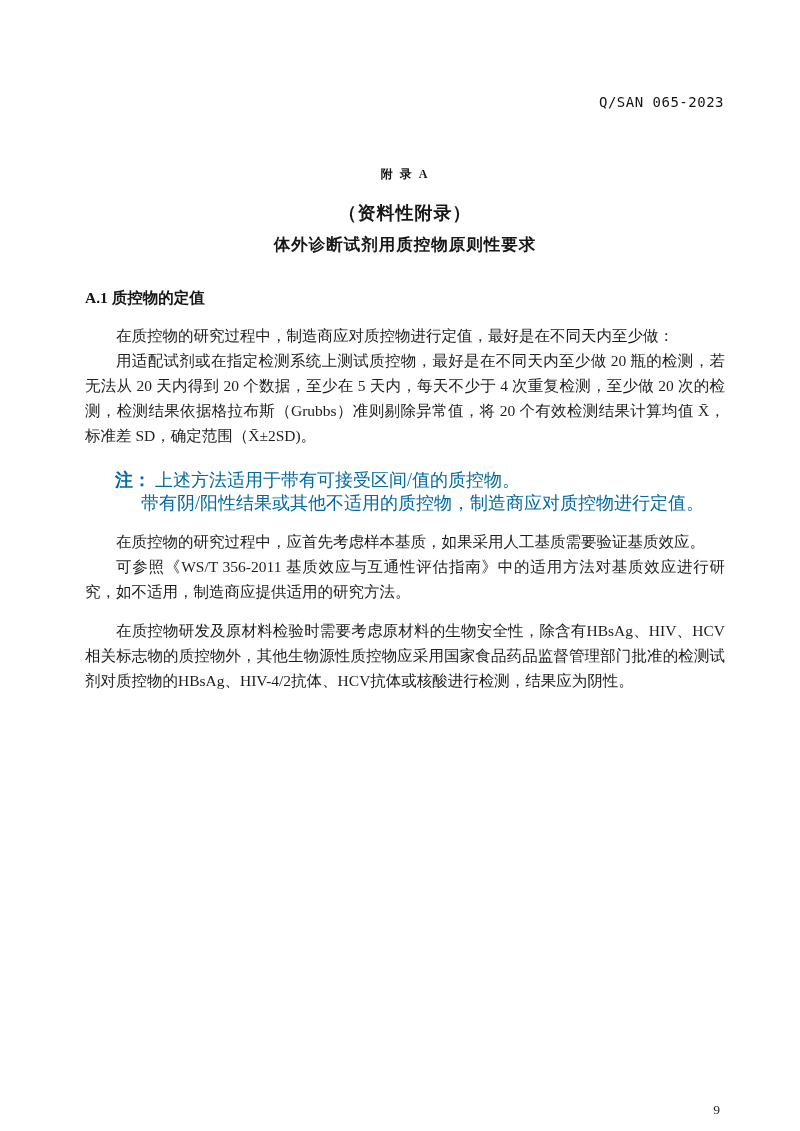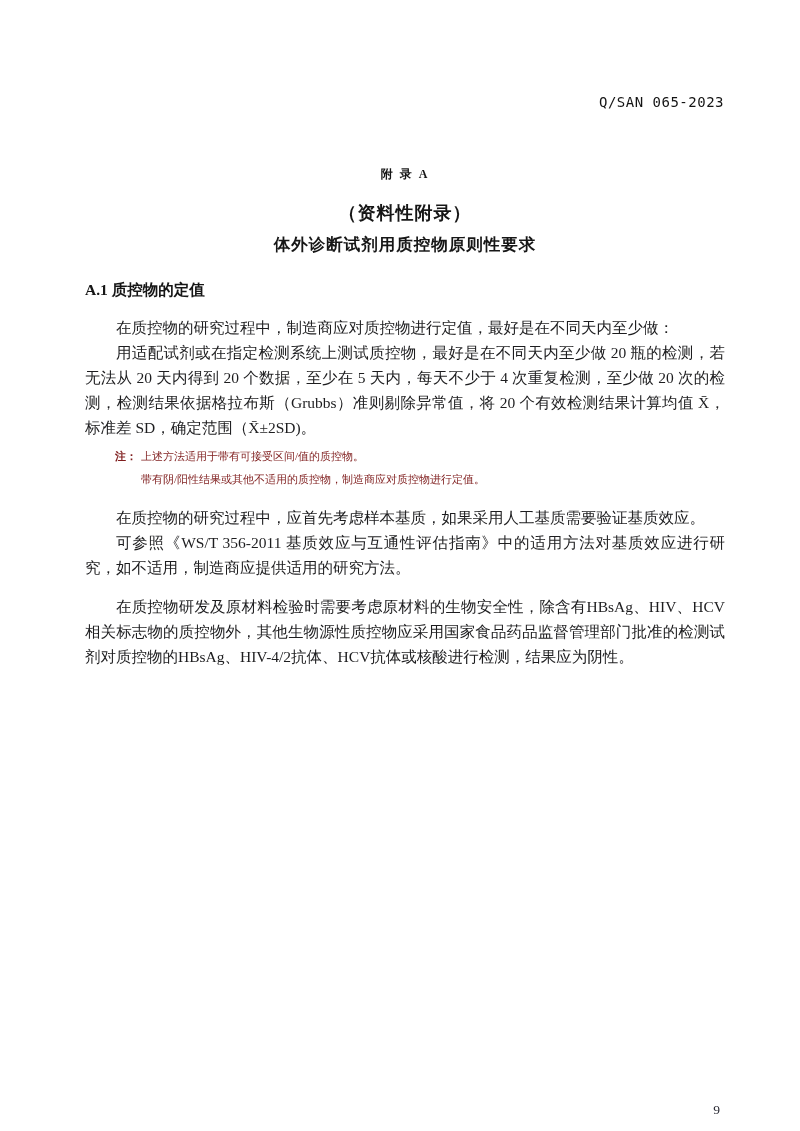--- a/index.html
+++ b/index.html
@@ -35,36 +35,36 @@
   }
   .title-line-1 { font-size: 12px; letter-spacing: 2px; }
   .title-line-2 { font-size: 18px; margin-top: 18px; letter-spacing: 1px; }
   .title-line-3 { font-size: 16.5px; margin-top: 9px; letter-spacing: 1px; }
   .sec-heading {
     font-size: 15.5px;
     font-weight: bold;
     margin: 30px 0 0 0;
     color: #161616;
   }
-  .sec-heading.first { margin-top: 24px; }
+  .sec-heading.first { margin-top: 32px; }
   .body-para {
     font-size: 15.5px;
     line-height: 25px;
     text-align: justify;
     margin: 0;
     text-indent: 2em;
     color: #1d1d1f;
   }
   .body-para.after-heading { margin-top: 14px; }
   .note-block {
-    font-size: 11px;
+    font-size: 18px;
     line-height: 23px;
-    margin-top: 5px;
+    margin-top: 21px;
     padding-left: 30px;
-    color: #7f1d1d;
+    color: #0369a1;
   }
   .note-label { font-weight: bold; margin-right: 4px; }
   .note-continuation { padding-left: 26px; }
   .page-number {
     position: absolute;
     bottom: 13px;
     right: 80px;
     font-size: 13.5px;
     color: #2a2a33;
   }

